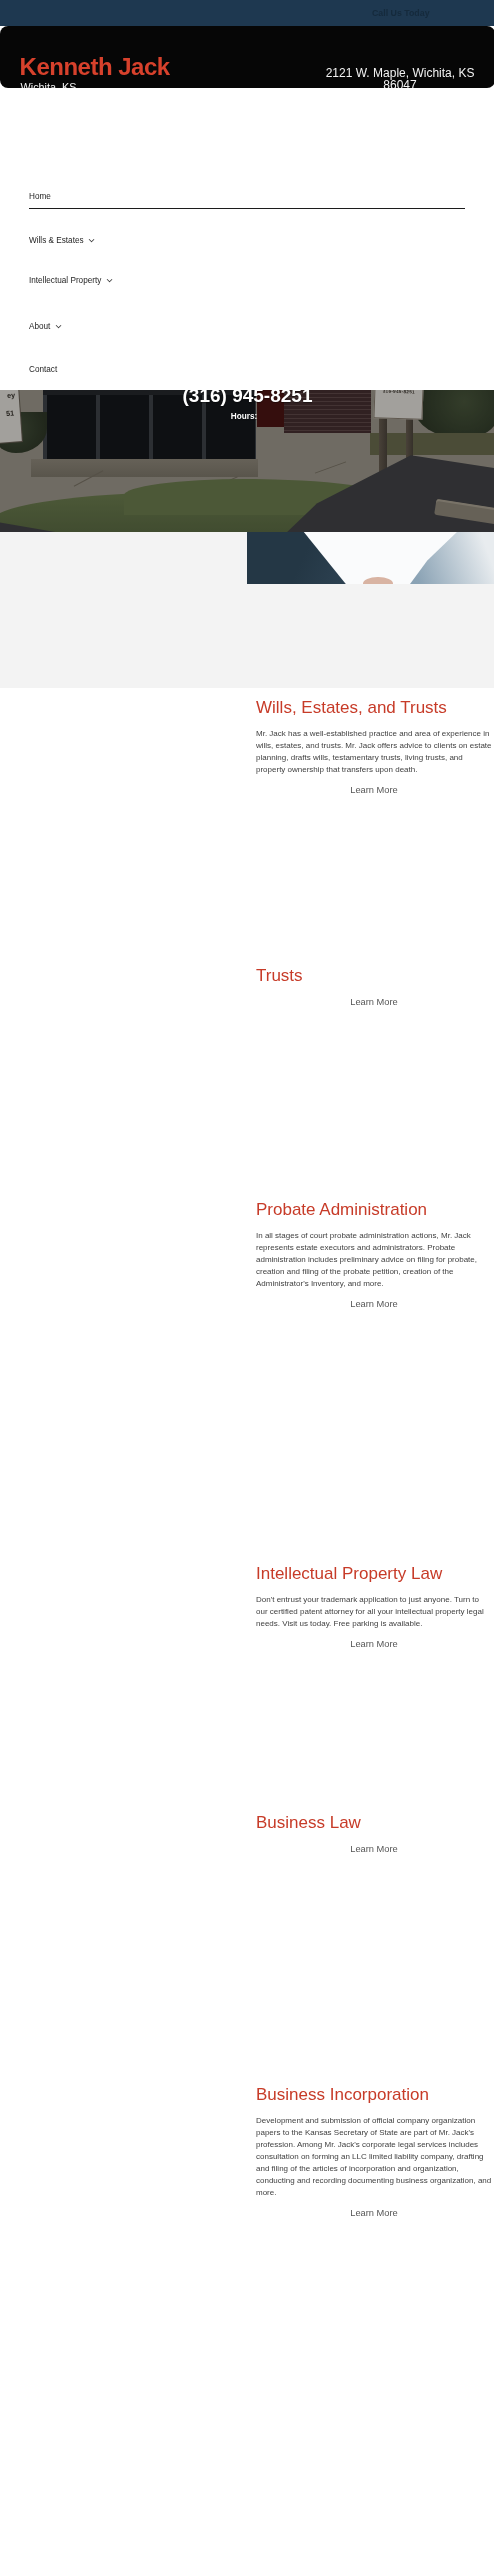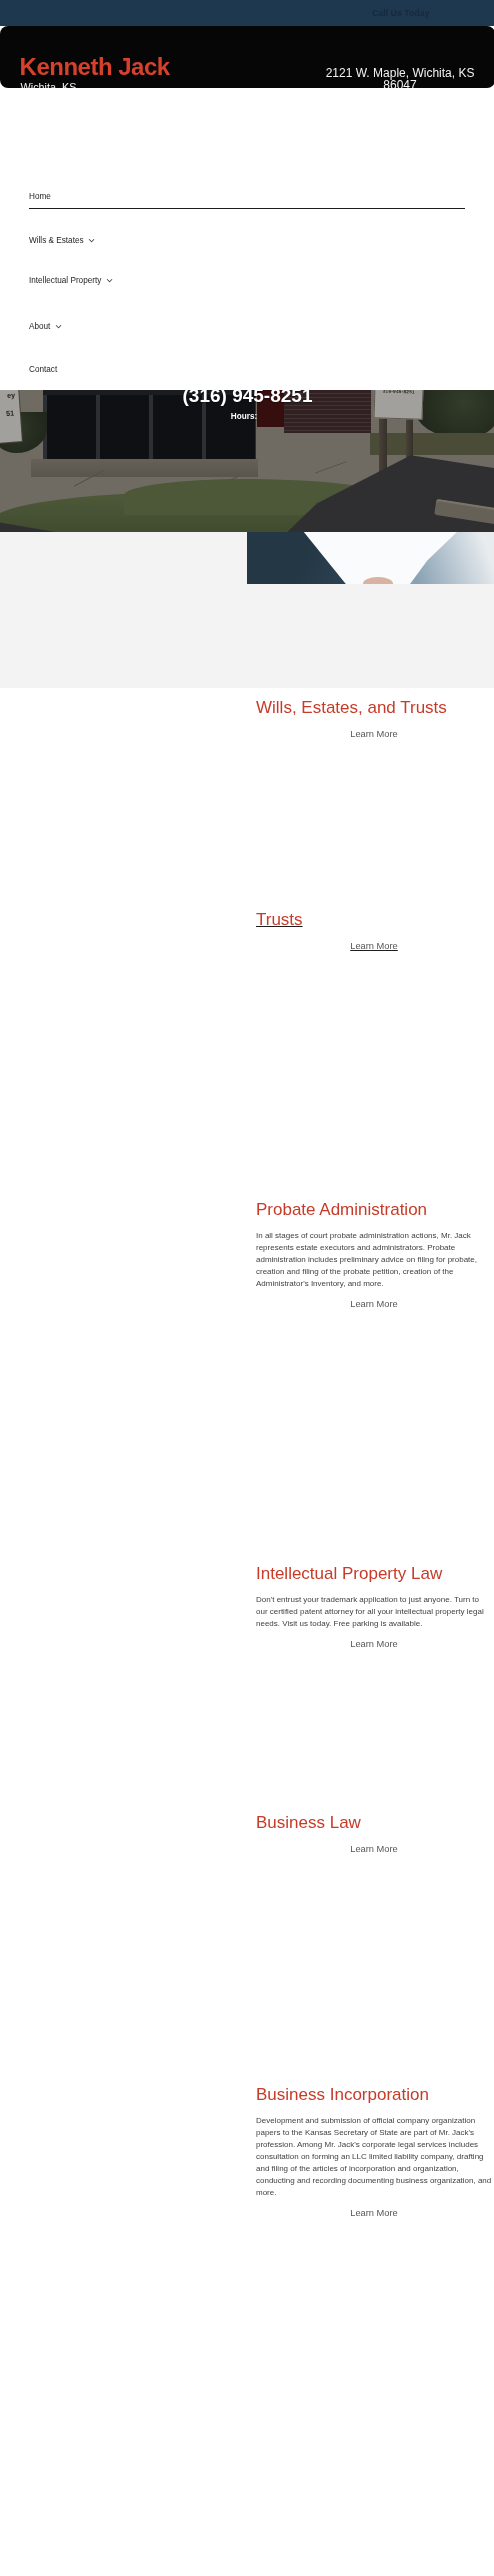--- a/index.html
+++ b/index.html
@@ -67,21 +67,21 @@
   .photo-strip{position:absolute;left:247px;top:0;width:247px;height:52px;background:#fafbfc;overflow:hidden;}
   .photo-strip *{position:absolute;}
   .p-denim-l{left:0;top:0;width:247px;height:52px;background:linear-gradient(115deg,#243745 25%,#33495a 60%,#2a3f4f);
      clip-path:polygon(0 0,23% 0,40% 100%,0 100%);}
   .p-denim-r{left:0;top:0;width:247px;height:52px;background:linear-gradient(250deg,#e8ecef 5%,#8ba3b5 35%,#6c8699 80%);
      clip-path:polygon(85% 0,100% 0,100% 100%,66% 100%,73% 55%);}
   .p-hand{left:116px;top:45px;width:30px;height:13.4px;background:#d8b3a2;border-radius:50%;}
 
   
   .sec{position:absolute;left:256px;width:236px;}
-  .s1{top:700px;} .s2{top:912px;text-decoration:underline;} .s3{top:1202px;} .s4{top:1566px;} .s5{top:1815px;} .s6{top:2087px;}
+  .s1{top:700px;} .s2{top:968px;} .s3{top:1202px;} .s4{top:1566px;} .s5{top:1815px;} .s6{top:2087px;}
   .sec h2{margin:0 0 12px 0;font-size:17px;font-weight:400;color:#c73b28;line-height:15.5px;}
   .sec p{margin:0;font-size:8px;line-height:12px;color:#3f3f3f;}
   .learn-more{display:block;margin-top:8.2px;text-align:center;font-size:9.3px;color:#565656;line-height:12.4px;text-decoration:none;cursor:pointer;}
 </style>
 </head>
 <body>
 
 <div id="page">
 
   <div class="topbar">
@@ -157,20 +157,21 @@
   <div class="gray-band">
     <div class="photo-strip">
       <div class="p-denim-l"></div>
       <div class="p-denim-r"></div>
       <div class="p-hand"></div>
     </div>
   </div>
 
   <div class="sec s1">
     <h2>Wills, Estates, and Trusts</h2>
+    <p>Mr. Jack has a well-established practice and area of experience in wills, estates, and trusts. Mr. Jack offers advice to clients on estate planning, drafts wills, testamentary trusts, living trusts, and property ownership that transfers upon death.</p>
     <a class="learn-more">Learn More</a>
   </div>
 
   <div class="sec s2">
     <h2>Trusts</h2>
     <a class="learn-more">Learn More</a>
   </div>
 
   <div class="sec s3">
     <h2>Probate Administration</h2>

